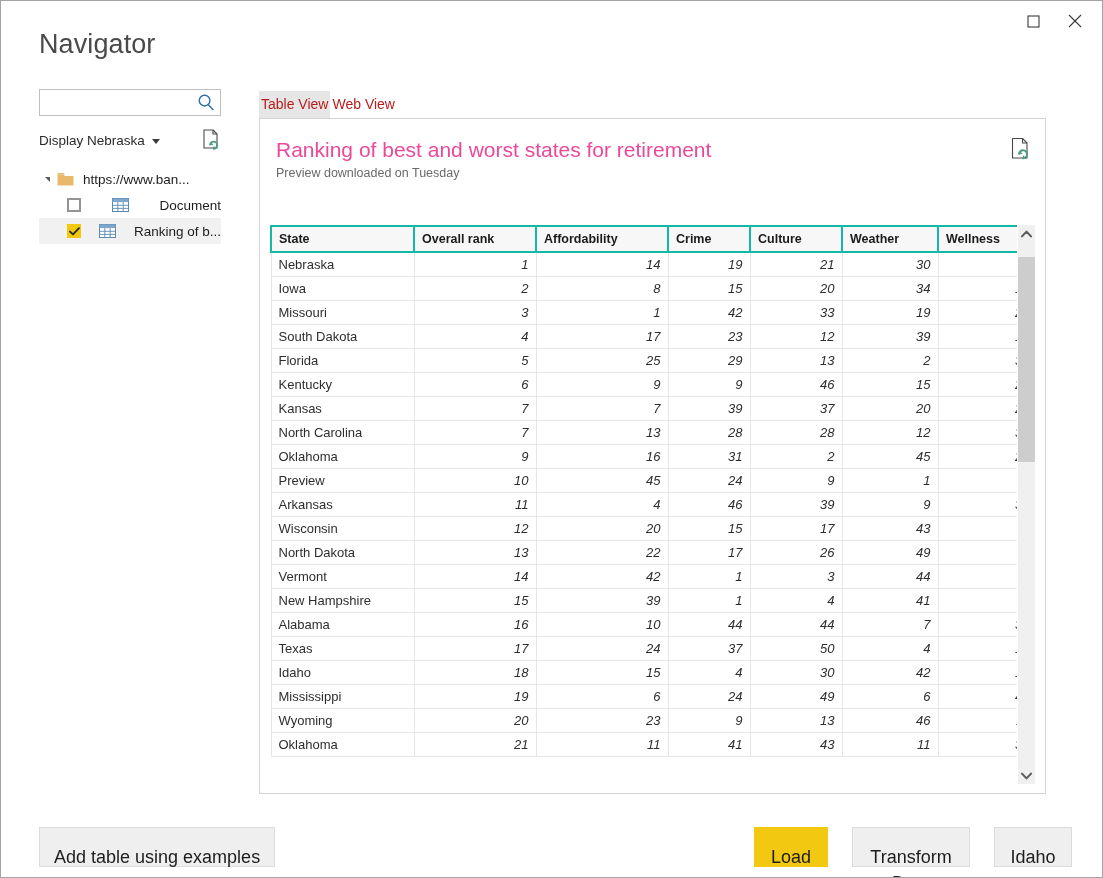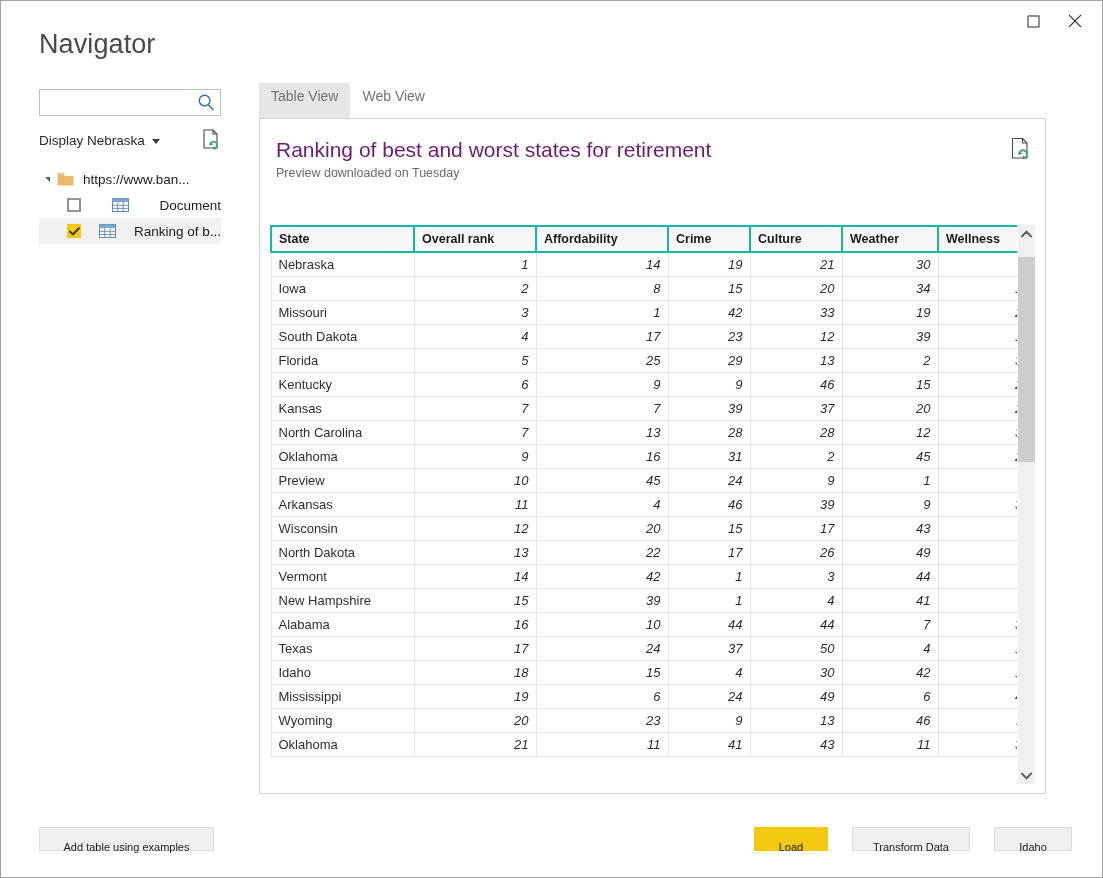--- a/index.html
+++ b/index.html
@@ -187,25 +187,25 @@
     left: 258px;
     top: 90px;
     width: 787px;
   }
   .tabs {
     display: flex;
     align-items: flex-end;
     height: 27px;
   }
   .tab {
-    height: 35px;
+    height: 27px;
     line-height: 27px;
-    padding: 0 12px;
+    padding: 0 2px;
     font-size: 14px;
-    color: #737373;
+    color: #b91c1c;
     cursor: default;
     box-sizing: border-box;
   }
   .tab.active { background: #e6e6e6; }
 
   .panel {
     border: 1px solid #d4d4d4;
     border-top: 1px solid #d4d4d4;
     background: #ffffff;
     height: 676px;
@@ -213,21 +213,21 @@
     position: relative;
     overflow: hidden;
   }
   .panel-head {
     position: relative;
     padding: 18px 16px 0 16px;
   }
   .preview-title {
     font-size: 21px;
     font-weight: 300;
-    color: #701a75;
+    color: #ec4899;
     line-height: 26px;
   }
   .preview-sub {
     font-size: 12.5px;
     color: #6a6a6a;
     margin-top: 3px;
   }
   .panel-refresh {
     position: absolute;
     right: 14px;
@@ -325,27 +325,27 @@
 
   
   .footer {
     position: absolute;
     left: 0;
     bottom: 0;
     width: 1101px;
     height: 62px;
   }
   .btn {
-    height: 24px;
+    height: 40px;
     min-width: 72px;
-    padding: 6px 14px;
+    padding: 16px 14px;
     border: 1px solid #dcdcdc;
     background: #efefef;
     font-family: "Liberation Sans", sans-serif;
-    font-size: 11px;
+    font-size: 18px;
     color: #1d1d1d;
     cursor: default;
     box-sizing: border-box;
     line-height: 26px;
     text-align: center;
     display: inline-block;
   }
   .btn-primary {
     background: #f2c811;
     border: 1px solid #f2c811;

